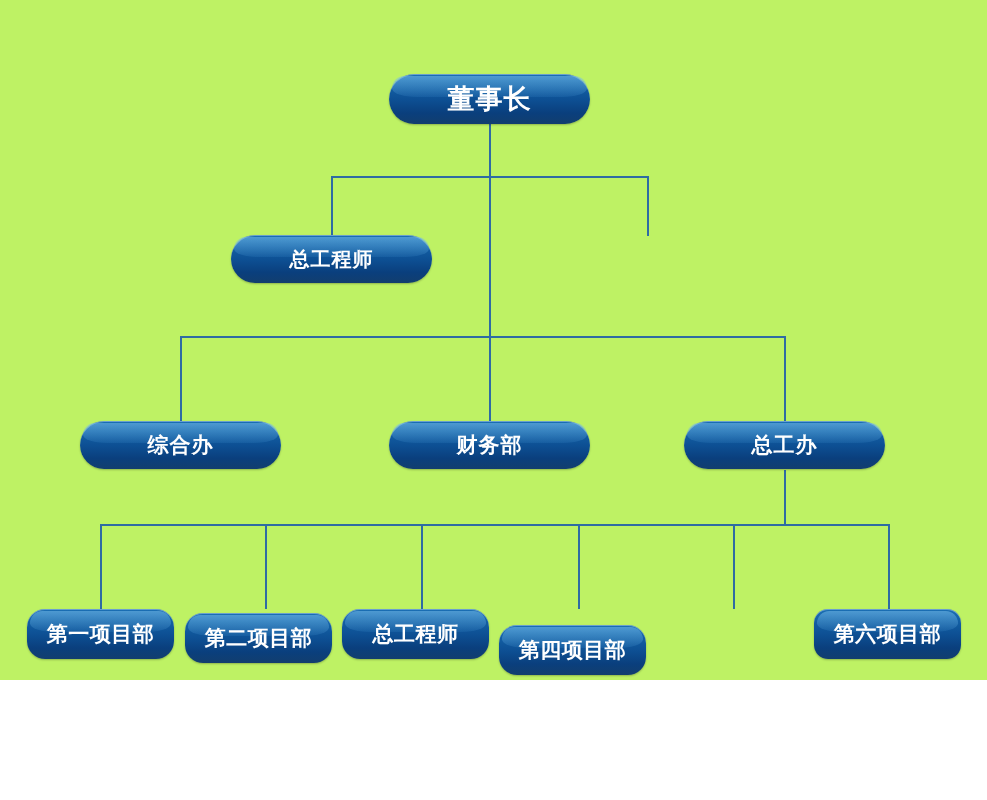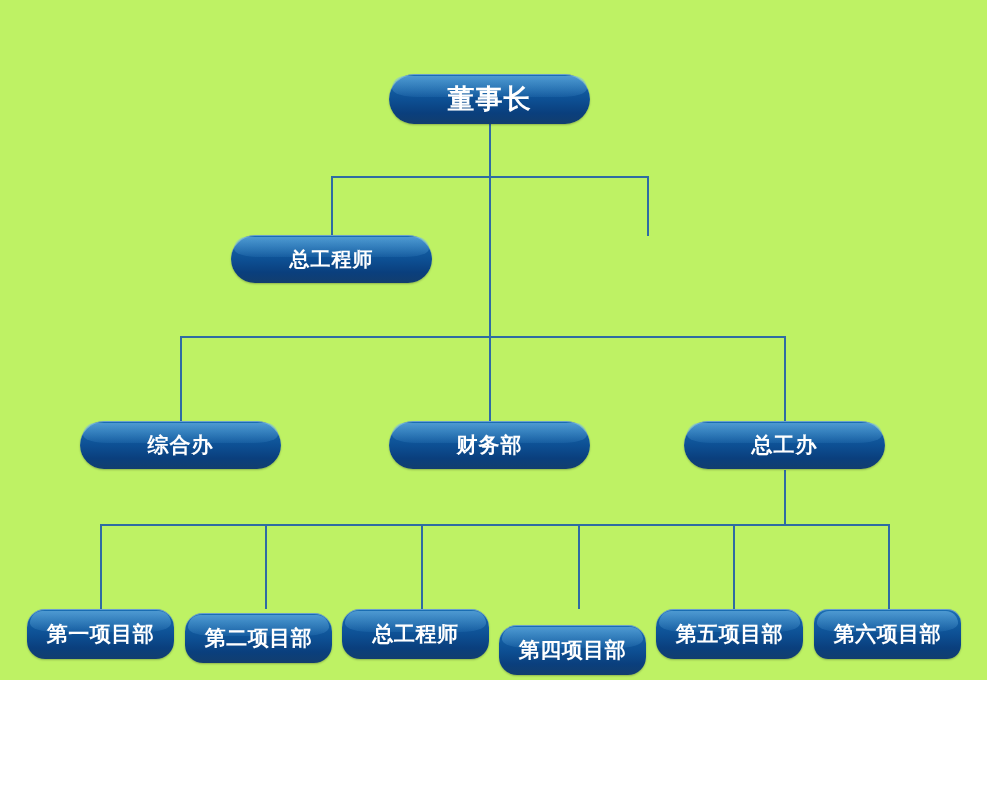--- a/index.html
+++ b/index.html
@@ -109,20 +109,17 @@
   </div>
   <div class="node lvl3" style="left:185px; top:613px; width:147px; height:50px;align-items:center;">
     <span class="label">第二项目部</span>
   </div>
   <div class="node lvl3" style="left:342px; top:609px; width:147px; height:50px;">
     <span class="label">总工程师</span>
   </div>
   <div class="node lvl3" style="left:499px; top:609px; width:147px; height:50px;margin-top:16px;">
     <span class="label">第四项目部</span>
   </div>
-  <div class="node lvl3" style="left:656px; top:609px; width:147px; height:50px;">
-    <span class="label">第五项目部</span>
-  </div>
   <div class="node lvl3" style="left:814px; top:609px; width:147px; height:50px;border-radius:14px;">
     <span class="label">第六项目部</span>
   </div>
 
 </div>
 
 </body></html>

